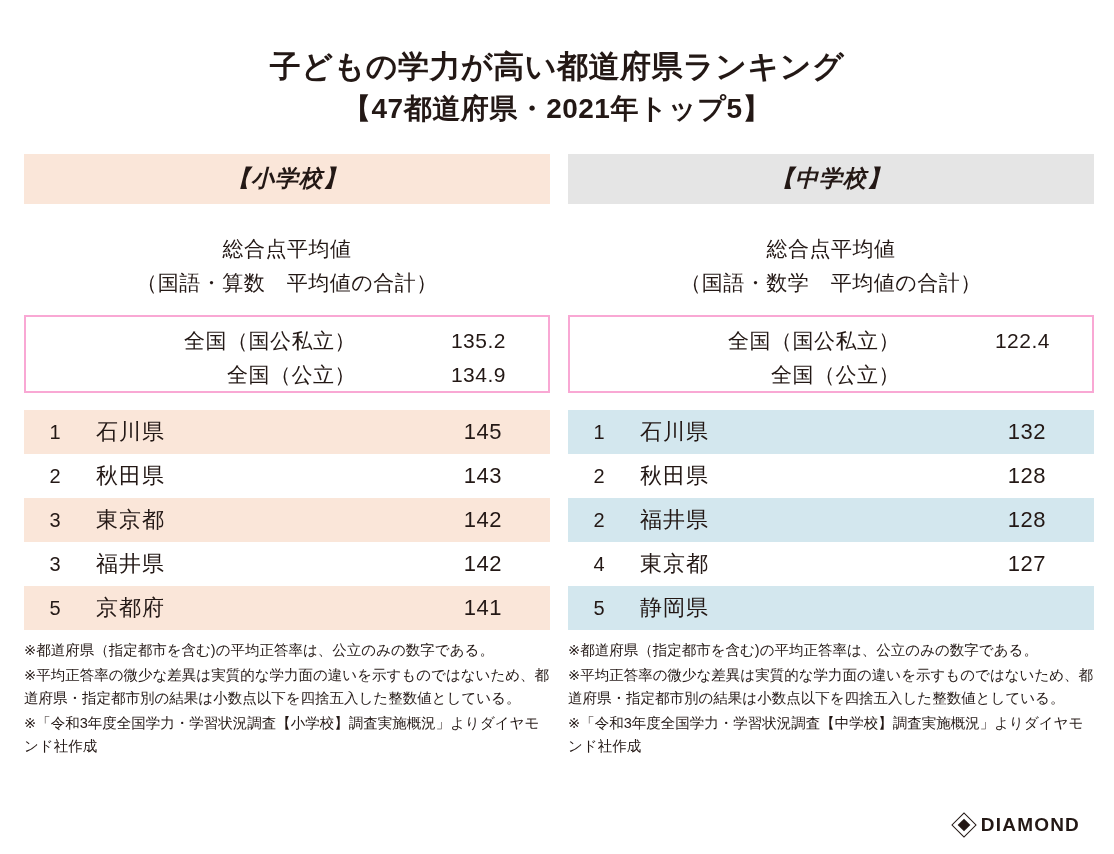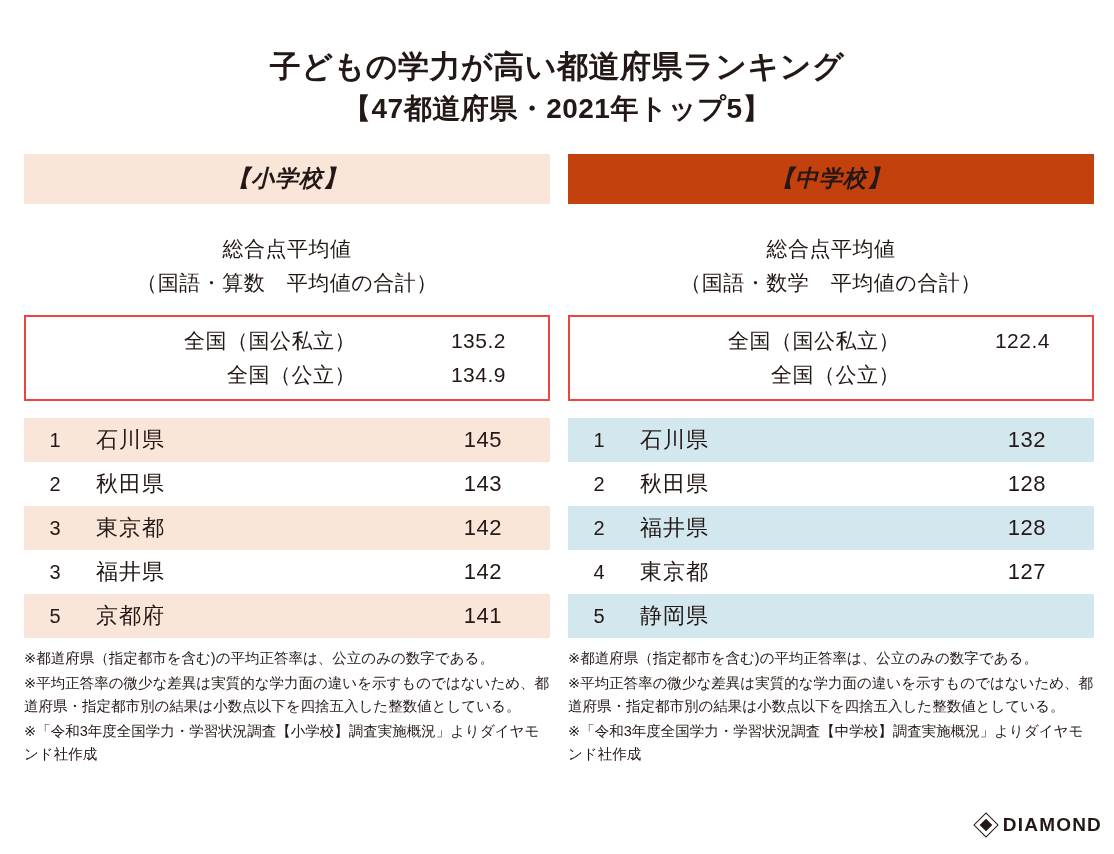--- a/index.html
+++ b/index.html
@@ -55,36 +55,36 @@
 
   .col-header {
     text-align: center;
     font-size: 23px;
     font-weight: bold;
     padding: 9px 0 10px;
     letter-spacing: 1px;
     font-style: italic;
   }
   .col.elementary .col-header { background: #fae6d9; }
-  .col.junior .col-header     { background: #c2410c; }
+  .col.junior .col-header     { background: #e5e5e5; }
 
   .subtitle {
     text-align: center;
     margin-top: 28px;
     font-size: 21px;
     line-height: 1.62;
     letter-spacing: 0.5px;
   }
   .subtitle .sub2 { display: block; }
 
   
   .national-box {
-    border: 2px solid #ef4444;
+    border: 2px solid #f9a8d4;
     margin-top: 15px;
-    padding: 7px 0 8px;
+    padding: 7px 0 0;
   }
   .national-row {
     display: flex;
     align-items: baseline;
     font-size: 21px;
     line-height: 1.5;
     padding: 1px 0;
   }
   .national-row .nlabel {
     width: 330px;
@@ -135,21 +135,21 @@
     margin-top: 9px;
     font-size: 14.5px;
     line-height: 1.62;
     letter-spacing: 0px;
   }
   .note-p { margin: 0 0 1px 0; }
 
   
   .logo {
     position: absolute;
-    right: 12px;
+    right: 34px;
     bottom: 18px;
     display: flex;
     align-items: center;
     gap: 7px;
   }
   .logo-mark {
     width: 20px;
     height: 20px;
     position: relative;
   }

